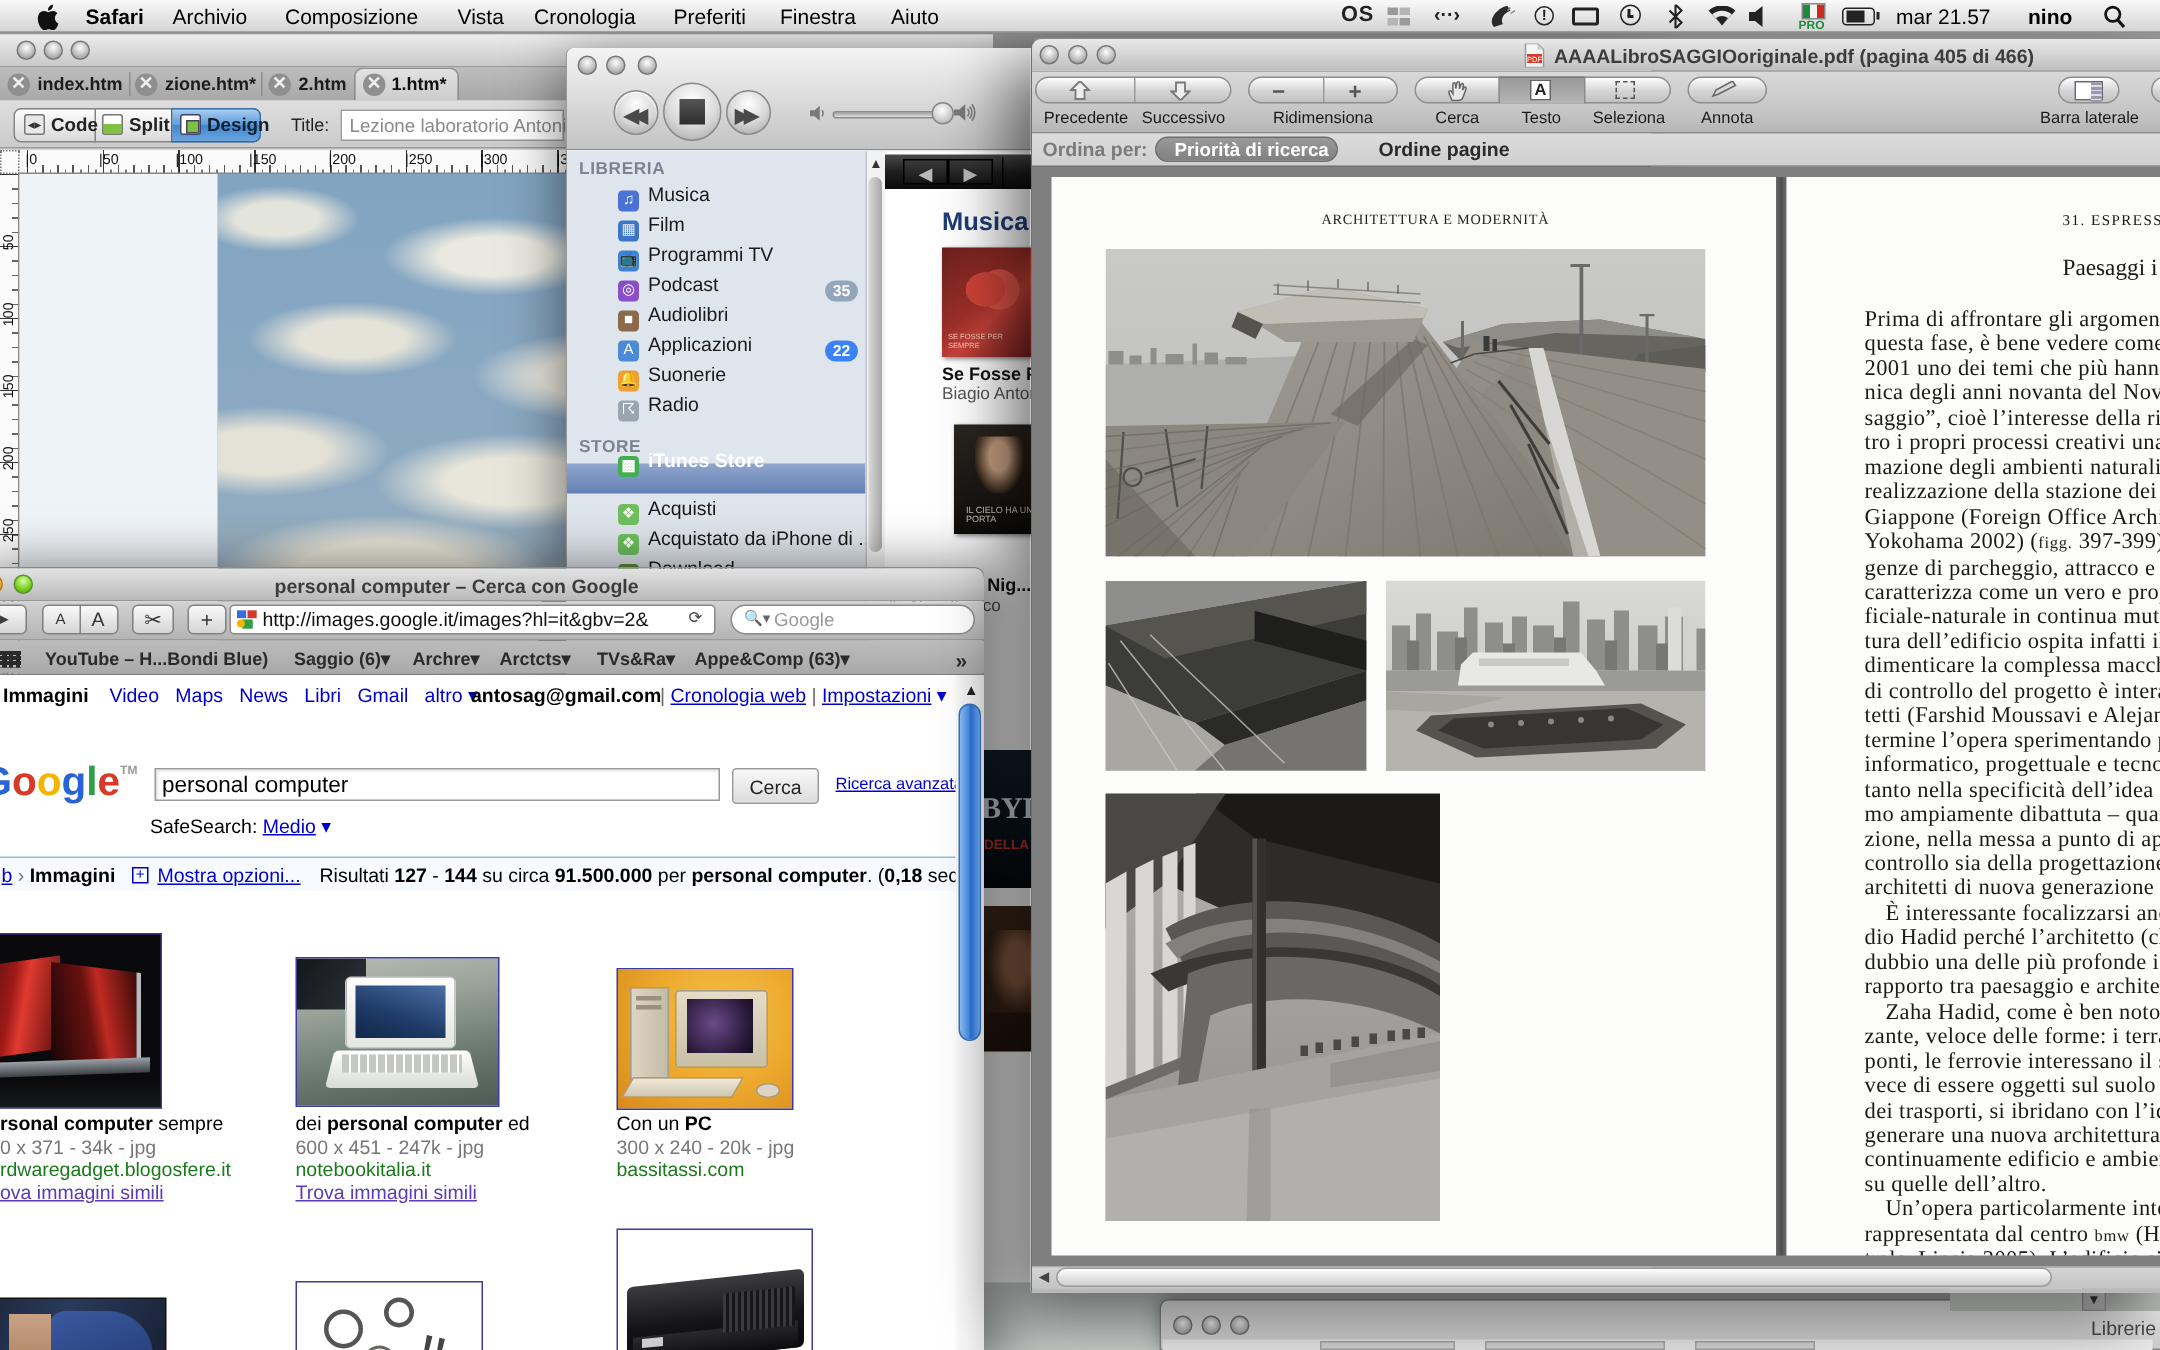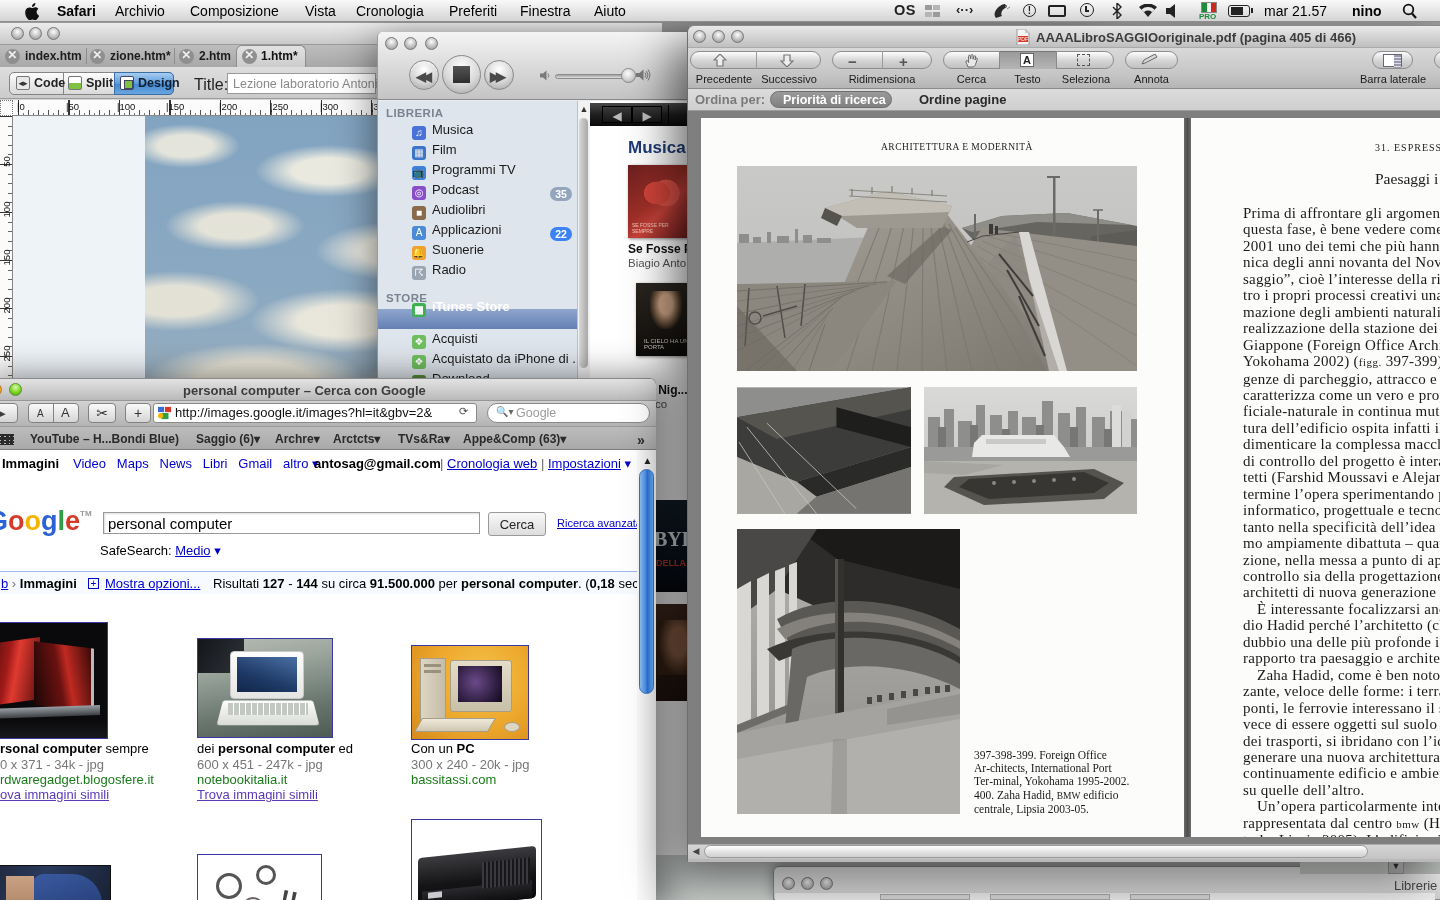--- a/index.html
+++ b/index.html
@@ -42,21 +42,21 @@
     <div class="abs" style="left:9px;top:5px;width:165px;height:23px;background:linear-gradient(#fdfdfd,#d9d9d9);border:1px solid #858585;border-radius:5px"></div>
     <div class="abs" style="left:63px;top:5px;width:1px;height:23px;background:#858585"></div>
     <div class="abs" style="left:16px;top:9px;width:14px;height:14px;background:#e8e8e8;border:1px solid #777;border-radius:2px;font-size:9px;color:#333;text-align:center;line-height:13px">◂▸</div>
     <div class="abs nowrap" style="left:34px;top:9px;font-size:12.5px;font-weight:bold;color:#222">Code</div>
     <div class="abs" style="left:68px;top:9px;width:14px;height:14px;background:linear-gradient(#fff 50%,#7fc241 50%);border:1px solid #777;border-radius:2px"></div>
     <div class="abs nowrap" style="left:86px;top:9px;font-size:12.5px;font-weight:bold;color:#222">Split</div>
     <div class="abs" style="left:114px;top:5px;width:60px;height:23px;background:linear-gradient(#a8cdf0,#5b9bdd 50%,#3f85cf 50%,#6aa6e0);border:1px solid #3a6ea5;border-radius:0 5px 5px 0"></div>
     <div class="abs" style="left:120px;top:9px;width:14px;height:14px;background:#fff;border:1px solid #446;border-radius:2px"></div>
     <div class="abs" style="left:124px;top:13px;width:9px;height:9px;background:#7fc241;border:1px solid #446"></div>
     <div class="abs nowrap" style="left:138px;top:9px;font-size:12.5px;font-weight:bold;color:#102030">Design</div>
-    <div class="abs nowrap" style="left:194px;top:9px;font-size:16px;color:#222">Title:</div>
+    <div class="abs nowrap" style="left:194px;top:9px;font-size:12px;color:#222">Title:</div>
     <div class="abs" style="left:227px;top:6px;width:149px;height:21px;background:#fff;border:1px solid #9a9a9a"></div>
     <div class="abs nowrap" style="left:233px;top:10px;font-size:12.5px;color:#8a8a8a">Lezione laboratorio Antonino S</div>
   </div>
 
   <div class="abs" id="hruler" style="left:13px;top:77px;width:649px;height:16px;border-bottom:1px solid #888;overflow:hidden">
         <span class="abs" style="left:4px;top:1px;font-size:9.5px;color:#111">|0</span>
         <span class="abs" style="left:53px;top:1px;font-size:9.5px;color:#111">|50</span>
         <span class="abs" style="left:104px;top:1px;font-size:9.5px;color:#111">|100</span>
         <span class="abs" style="left:153px;top:1px;font-size:9.5px;color:#111">|150</span>
         <span class="abs" style="left:206px;top:1px;font-size:9.5px;color:#111">|200</span>
@@ -641,21 +641,20 @@
               <rect x="164" y="162" width="5" height="7"></rect>
               <rect x="176" y="160" width="5" height="7"></rect>
               <rect x="188" y="158" width="5" height="7"></rect>
               <rect x="198" y="157" width="5" height="7"></rect>
               <rect x="208" y="156" width="5" height="7"></rect>
             </g>
         <path d="M96 210 L110 210 L110 285 L94 285 Z" fill="#8e8c89" opacity="0.5"></path>
         <path d="M150 180 L223 165 L223 185 L150 196 Z" fill="#8a8885" opacity="0.6"></path>
       </svg>
 
-      <div class="abs" id="pcap1" style="left:273px;top:631px;width:165px;font-family:'Liberation Serif',serif;font-size:11.5px;line-height:13.2px;color:#1a1a1a">397-398-399. Foreign Office Ar‑chitects, International Port Ter‑minal, Yokohama 1995-2002. 400.&nbsp;Zaha Hadid, <span style="font-size:9.5px">BMW</span> edificio centrale, Lipsia 2003-05.</div>
     </div>
 
     <div class="abs" style="left:496px;top:7px;width:7px;height:719px;background:linear-gradient(to right,#6a6a6a,#4e4e4e 50%,#6e6e6e)"></div>
 
     <div class="abs" id="rpage" style="left:503px;top:7px;width:250px;height:719px;background:#fcfcfb;overflow:hidden;font-family:'Liberation Serif',serif;color:#1a1a1a">
       <div class="abs nowrap" style="left:184px;top:24px;font-size:10px;letter-spacing:1px">31. ESPRESSI</div>
       <div class="abs nowrap" style="left:184px;top:52px;font-size:15.5px">Paesaggi i</div>
       <div class="abs" id="rtext" style="left:52px;top:87px;width:400px;font-size:15px;letter-spacing:.25px;line-height:16.45px">
             <style>.rl{white-space:nowrap}.rl.ind{text-indent:14px}.sc{font-size:11px;letter-spacing:.5px}</style>
 <div class="rl">Prima di affrontare gli argomenti e</div>

